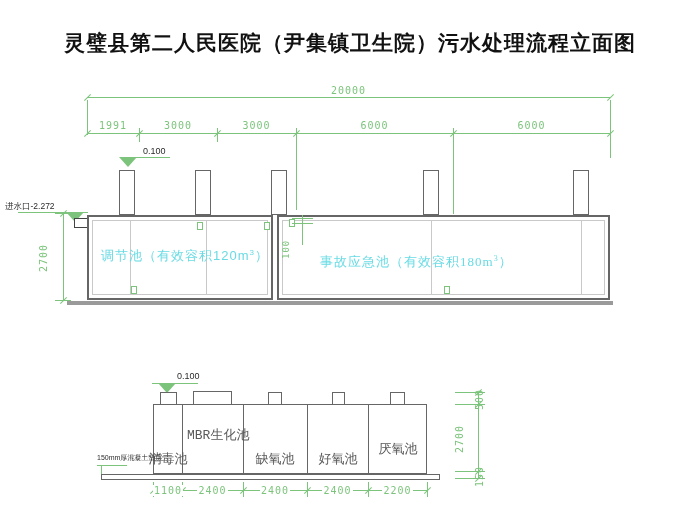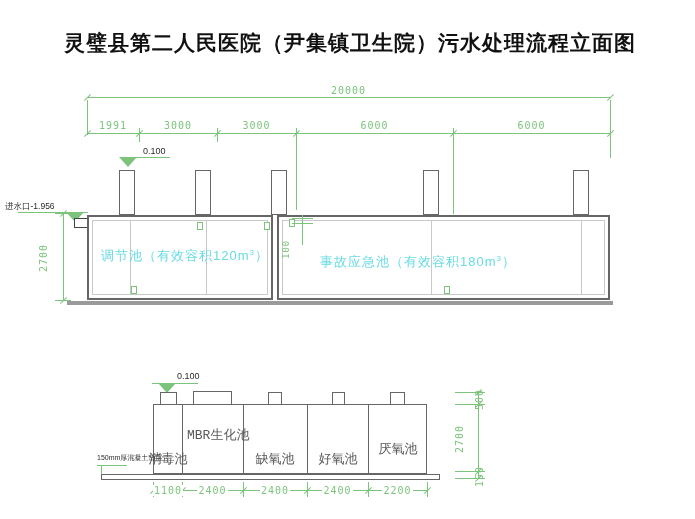--- a/index.html
+++ b/index.html
@@ -77,21 +77,21 @@
   <div class="btext" style="left:143px;top:146px;">0.100</div>
   <div class="gline" style="left:127px;top:157px;width:43px;height:1px;"></div>
   <div class="tri" style="left:119px;top:157px;"></div>
 
   <div class="vent" style="left:119px;top:170px;"></div>
   <div class="vent" style="left:195px;top:170px;"></div>
   <div class="vent" style="left:271px;top:170px;"></div>
   <div class="vent" style="left:423px;top:170px;"></div>
   <div class="vent" style="left:573px;top:170px;"></div>
 
-  <div class="btext" style="left:5px;top:201px;font-size:8.5px;">进水口-1.956</div>
+  <div class="btext" style="left:5px;top:201px;font-size:8.5px;">进水口-2.272</div>
   <div class="gline" style="left:18px;top:212px;width:70px;height:1px;"></div>
   <div class="tri" style="left:66px;top:212px;"></div>
   <div class="abs" style="left:74px;top:218px;width:21px;height:10px;border:1px solid #444;background:#fff;box-sizing:border-box;"></div>
 
   <div class="gline" style="left:63px;top:213px;width:1px;height:87px;"></div>
   <div class="gline" style="left:55px;top:213px;width:16px;height:1px;"></div>
   <div class="gline" style="left:55px;top:300px;width:16px;height:1px;"></div>
   <div class="slash" style="left:59px;top:213px;"></div>
   <div class="slash" style="left:59px;top:300px;"></div>
   <div class="vtext" style="left:50px;top:260px;">2700</div>
@@ -110,21 +110,21 @@
   <div class="gsq" style="left:289px;top:219px;"></div>
   <div class="gsq" style="left:131px;top:286px;"></div>
   <div class="gsq" style="left:444px;top:286px;"></div>
 
   <div class="gline" style="left:302px;top:215px;width:1px;height:30px;"></div>
   <div class="gline" style="left:292px;top:218px;width:21px;height:1px;"></div>
   <div class="gline" style="left:292px;top:223px;width:21px;height:1px;"></div>
   <div class="vtext" style="left:292px;top:247px;font-size:9px;">100</div>
 
   <div class="cyanlabel" style="left:101px;top:245px;"><span>调节池（有效容积120m</span><sup>3</sup><span>）</span></div>
-  <div class="cyanlabel" style="left:320px;top:251px;"><span>事故应急池（有效容积180m</span><sup>3</sup><span>）</span></div>
+  <div class="cyanlabel" style="left:320px;top:251px;font-family:Liberation Serif, serif;"><span>事故应急池（有效容积180m</span><sup>3</sup><span>）</span></div>
 
   <div class="abs" style="left:67px;top:301px;width:546px;height:4px;background:var(--slab-gray);"></div>
 
   <div class="btext" style="left:177px;top:371px;">0.100</div>
   <div class="gline" style="left:152px;top:383px;width:46px;height:1px;"></div>
   <div class="tri" style="left:158px;top:383px;"></div>
 
   <div class="cover" style="left:160px;top:392px;width:17px;height:13px;"></div>
   <div class="cover" style="left:193px;top:391px;width:39px;height:14px;"></div>
   <div class="cover" style="left:268px;top:392px;width:14px;height:13px;"></div>

